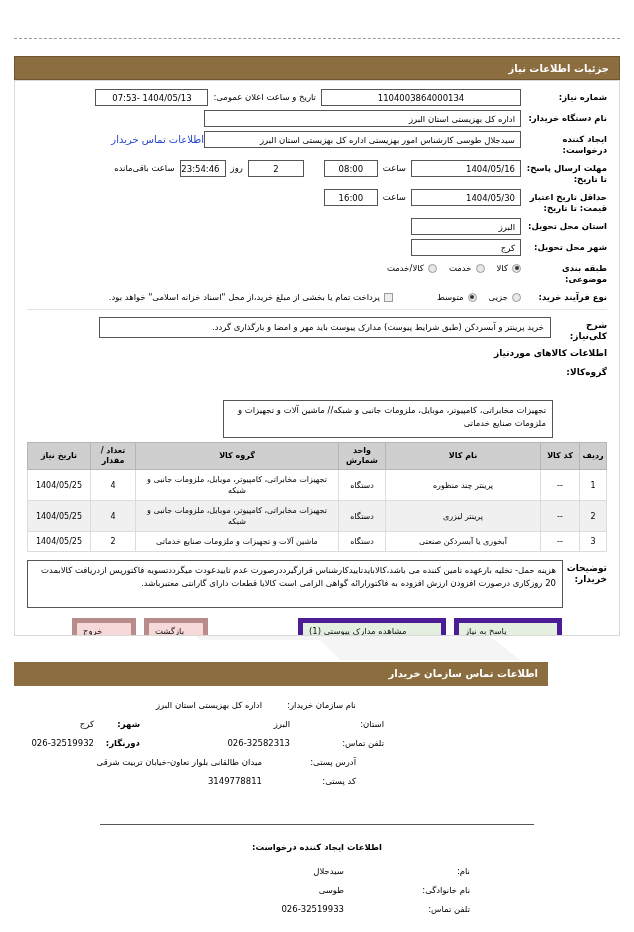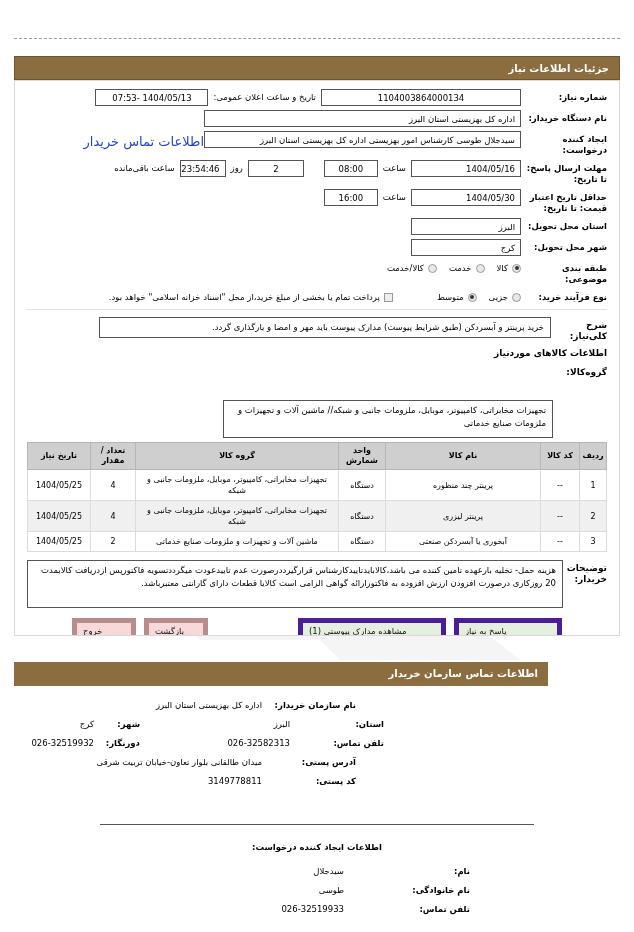--- a/index.html
+++ b/index.html
@@ -118,21 +118,21 @@
   .fld.center  { text-align: center; }
 
   .inline-lbl {
     font-size: 8.5px;
     padding: 3px 5px 0 5px;
     white-space: nowrap;
   }
 
   .bluelink {
     color: #2244cc;
-    font-size: 13px;
+    font-size: 10px;
     text-decoration: none;
     padding-top: 3px;
     white-space: nowrap;
     cursor: pointer;
   }
 
   
   .radiogrp { display:flex; align-items:center; gap:4px; padding-top:3px; }
   .radio {
     width: 9px; height: 9px; border-radius: 50%;
@@ -226,21 +226,21 @@
     left: 14px;
     right: 14px;
   }
   .crow {
     display: flex;
     align-items: baseline;
     margin-bottom: 9px;
     font-size: 8.5px;
   }
   .ckey {
-    font-weight: bold;
+    font-weight: normal;
     text-align: right;
     flex: 0 0 auto;
     width: 88px;
     padding-left: 6px;
   }
   .cval { flex: 0 0 auto; min-width: 130px; text-align: right; }
   .ckey2 { font-weight: bold; text-align: right; width: 46px; }
   .cval2 { text-align: right; min-width: 80px; }
   .spacer { flex: 1 1 auto; }
 

